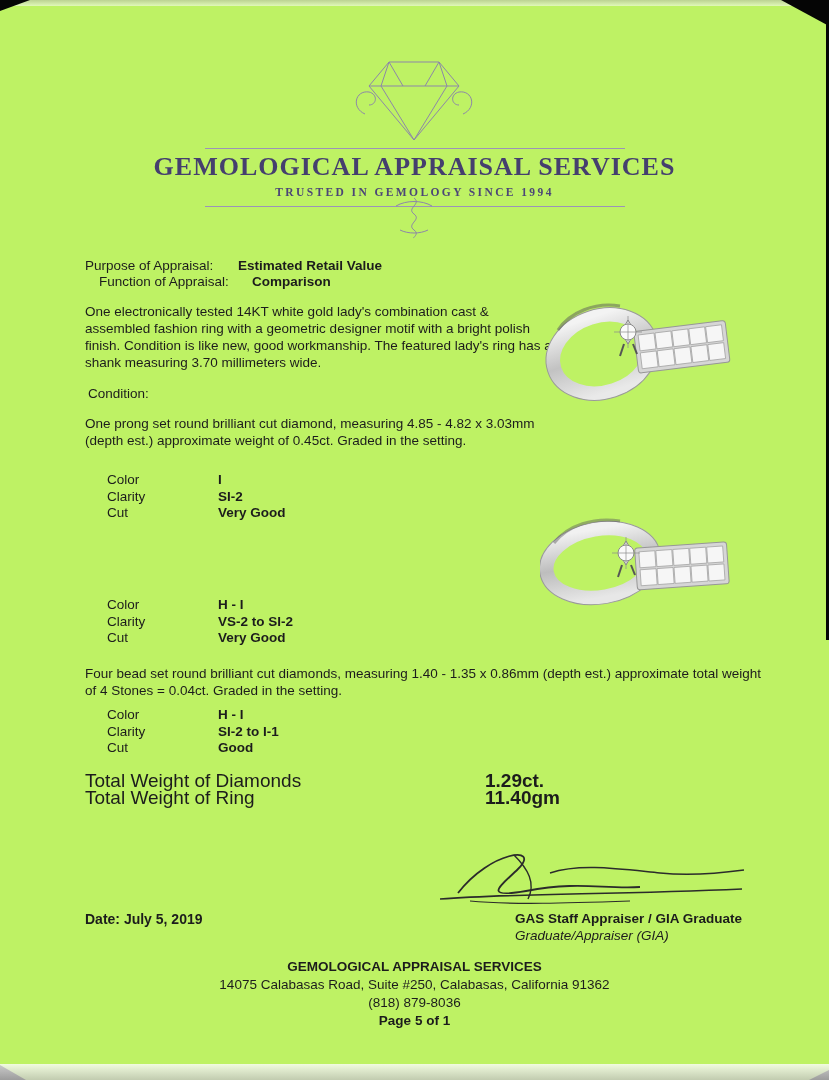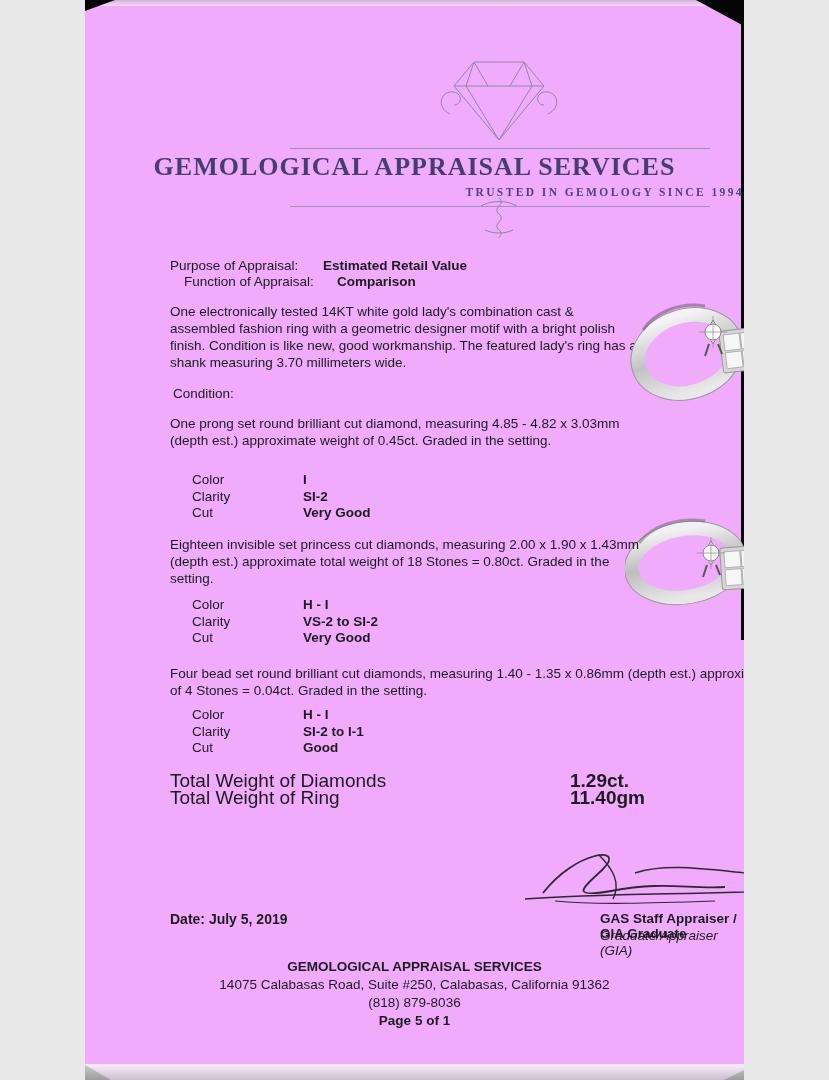--- a/index.html
+++ b/index.html
@@ -1,20 +1,20 @@
 <!DOCTYPE html>
 <html><head>
 <meta charset="utf-8">
 <style>
   html,body{margin:0;padding:0;background:#e8e8e8;}
   .page{
     position:relative;
-    width:659px;height:1080px;
+    width:829px;height:1080px;
     margin:0 auto;
-    background:#f0abfc;
+    background:#bef264;
     font-family:"Liberation Sans", sans-serif;
     color:#1c1c1c;
     overflow:hidden;
   }
   .abs{position:absolute;}
 
   
   .corner{width:0;height:0;position:absolute;}
   .corner-tl{top:0;left:0;border-top:11px solid #050505;border-right:30px solid transparent;}
   .corner-tr{top:0;right:0;border-top:26px solid #050505;border-left:48px solid transparent;}
@@ -27,21 +27,21 @@
   
   .logo-title{
     position:absolute;top:152px;left:0;width:100%;
     text-align:center;
     font-family:"Liberation Serif", serif;
     font-size:26px;letter-spacing:1px;
     color:#453f6e;font-weight:600;
   }
   .logo-tagline{
     position:absolute;top:186px;left:0;width:100%;
-    text-align:right;
+    text-align:center;
     font-family:"Liberation Serif", serif;
     font-size:11.5px;letter-spacing:2.4px;
     color:#4c4577;font-weight:600;
   }
   .rule{position:absolute;height:1px;background:#9b94b8;}
   .rule-top{top:148px;left:205px;width:420px;}
   .rule-bottom{top:206px;left:205px;width:420px;}
 
   
   .row{display:flex;font-size:13.5px;line-height:17px;gap:20px;}
@@ -190,21 +190,20 @@
     <g stroke="#8a8a8a" fill="#fafafa">
       <polygon points="86,36 93,48 86,60 79,48"></polygon>
       <circle cx="86" cy="48" r="8"></circle>
       <line x1="86" y1="32" x2="86" y2="64" stroke-width="0.7"></line>
       <line x1="72" y1="48" x2="100" y2="48" stroke-width="0.7"></line>
       <line x1="82" y1="60" x2="78" y2="72" stroke="#555" stroke-width="2"></line>
       <line x1="91" y1="60" x2="95" y2="70" stroke="#555" stroke-width="2"></line>
     </g>
   </svg>
 
-  <div class="abs para" style="top:536px;left:85px;width:480px;">Eighteen invisible set princess cut diamonds, measuring 2.00 x 1.90 x 1.43mm (depth est.) approximate total weight of 18 Stones = 0.80ct. Graded in the setting.</div>
   <div class="abs" style="top:597px;left:107px;">
     <div class="grade-row">
       <span class="glbl">Color</span>
       <span class="gval">H - I</span>
     </div>
     <div class="grade-row">
       <span class="glbl">Clarity</span>
       <span class="gval">VS-2 to SI-2</span>
     </div>
     <div class="grade-row">

